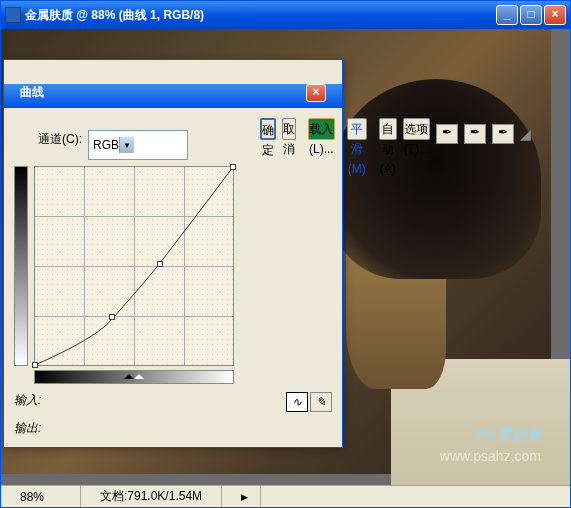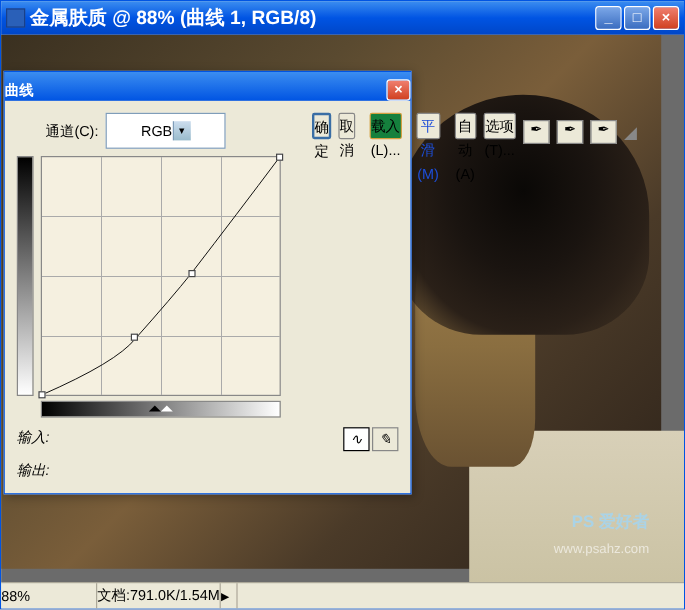--- a/index.html
+++ b/index.html
@@ -1,45 +1,45 @@
 <!DOCTYPE html>
 <html><head>
 <meta charset="utf-8">
 <style>
 * { box-sizing: border-box; margin: 0; padding: 0; font-family: "Microsoft YaHei", SimSun, sans-serif; font-size: 12px; }
 body { background: #fff; width: 571px; height: 508px; overflow: hidden; }
 
 .window { width: 571px; height: 508px; border: 1px solid #0054e3; background: #ece9d8; display: flex; flex-direction: column; }
 .titlebar { height: 28px; background: linear-gradient(to bottom, #3b8df0 0%, #0054e3 50%, #0046c7 100%); display: flex; align-items: center; padding: 0 4px; color: #fff; }
 .titlebar-icon { width: 16px; height: 16px; background: #2a60b8; margin-right: 4px; border: 1px solid #1a4088; }
-.titlebar-text { flex: 1; font-weight: bold; font-size: 16px; }
+.titlebar-text { flex: 1; font-weight: bold; font-size: 12px; }
 .win-btn { width: 22px; height: 20px; margin-left: 2px; background: linear-gradient(to bottom, #7ba7e8, #3b6dc0); border: 1px solid #fff; border-radius: 3px; color: #fff; text-align: center; line-height: 16px; font-weight: bold; cursor: pointer; }
 .win-btn.close { background: linear-gradient(to bottom, #f08070, #d04020); }
 
 .canvas-area { flex: 1; background: #6b6b6b; position: relative; overflow: hidden; }
 .image-bg { position: absolute; left: 0; top: 0; width: 550px; height: 445px; background: linear-gradient(135deg, #3a3020 0%, #5a4a30 30%, #7a5e3a 50%, #4a3a28 70%, #2a2018 100%); }
 .face-shape { position: absolute; left: 330px; top: 50px; width: 210px; height: 350px; }
 .hair { position: absolute; left: 0; top: 0; width: 210px; height: 200px; background: radial-gradient(ellipse at 50% 40%, #0a0806 0%, #1a1410 40%, #2a2018 70%, transparent 100%); border-radius: 60% 60% 40% 40%; }
 .skin { position: absolute; left: 15px; top: 110px; width: 100px; height: 200px; background: linear-gradient(to bottom, #a0804e 0%, #8a6e40 50%, #6a5232 100%); border-radius: 30% 40% 20% 30%; }
 .jacket { position: absolute; left: 60px; top: 280px; width: 200px; height: 150px; background: linear-gradient(to bottom, #d8d0b8 0%, #c8c0a0 100%); border-radius: 20% 0 0 0; }
 .watermark { position: absolute; right: 10px; bottom: 30px; color: #9bd8ff; font-size: 14px; font-weight: bold; opacity: 0.7; }
-.watermark2 { position: absolute; right: 10px; bottom: 10px; color: #fff; font-size: 11px; opacity: 0.6; }
+.watermark2 { position: absolute; right: 10px; bottom: 10px; color: #fff; font-size: 14px; opacity: 0.6; }
 
 .status-bar { height: 22px; background: #ece9d8; border-top: 1px solid #aca899; display: flex; align-items: center; }
-.status-cell { border-right: 1px solid #aca899; padding: 0 0; height: 100%; display: flex; align-items: center; }
+.status-cell { border-right: 1px solid #aca899; padding: 0 19px; height: 100%; display: flex; align-items: center; }
 
 .dialog { position: absolute; left: 2px; top: 30px; width: 340px; background: #ece9d8; border: 1px solid #0054e3; box-shadow: 2px 2px 8px rgba(0,0,0,0.3); }
-.dlg-title { height: 24px; background: linear-gradient(to bottom, #3b8df0, #0054e3); display: flex; align-items: flex-end; padding: 0 0; color: #fff; font-weight: bold; }
+.dlg-title { height: 24px; background: linear-gradient(to bottom, #3b8df0, #0054e3); display: flex; align-items: flex-start; padding: 0 16px; color: #fff; font-weight: bold; margin-top: 24px; }
 .dlg-title-text { flex: 1; }
 .dlg-close { width: 20px; height: 18px; background: linear-gradient(to bottom, #f08070, #d04020); border: 1px solid #fff; border-radius: 3px; text-align: center; line-height: 14px; color: #fff; font-weight: bold; cursor: pointer; }
 .dlg-body { padding: 10px; position: relative; }
 
 .channel-row { display: flex; align-items: center; margin-bottom: 6px; padding-left: 24px; }
 .channel-label { margin-right: 6px; }
-.channel-select { width: 100px; height: 20px; border: 1px solid #7f9db9; background: #fff; padding: 14px 4px; display: flex; align-items: center; justify-content: center; }
+.channel-select { width: 100px; height: 20px; border: 1px solid #7f9db9; background: #fff; padding: 14px 4px; display: flex; align-items: center; justify-content: flex-start; margin-top: 12px; }
 .sel-arrow { width: 15px; height: 16px; background: linear-gradient(#cde, #9bc); border-left: 1px solid #7f9db9; text-align: center; font-size: 9px; line-height: 16px; }
 
 .curve-area { display: flex; }
 .v-grad { width: 14px; height: 200px; background: linear-gradient(to bottom, #000, #fff); border: 1px solid #888; margin-right: 6px; }
 .curve-box { width: 200px; height: 200px; background: #f5f0e0; border: 1px solid #888; position: relative; }
 .curve-grid { position: absolute; inset: 0; }
 .curve-grid::before, .curve-grid::after { content: ''; position: absolute; background: repeating-linear-gradient(to right, transparent 0, transparent 49px, #aaa 49px, #aaa 50px), repeating-linear-gradient(to bottom, transparent 0, transparent 49px, #aaa 49px, #aaa 50px); inset: 0; }
 .curve-dots { position: absolute; inset: 0; background-image: radial-gradient(#bbb 0.5px, transparent 0.5px); background-size: 5px 5px; opacity: 0.5; }
 .curve-svg { position: absolute; inset: 0; }
 .curve-point { position: absolute; width: 6px; height: 6px; background: #fff; border: 1px solid #444; transform: translate(-3px, -3px); }

